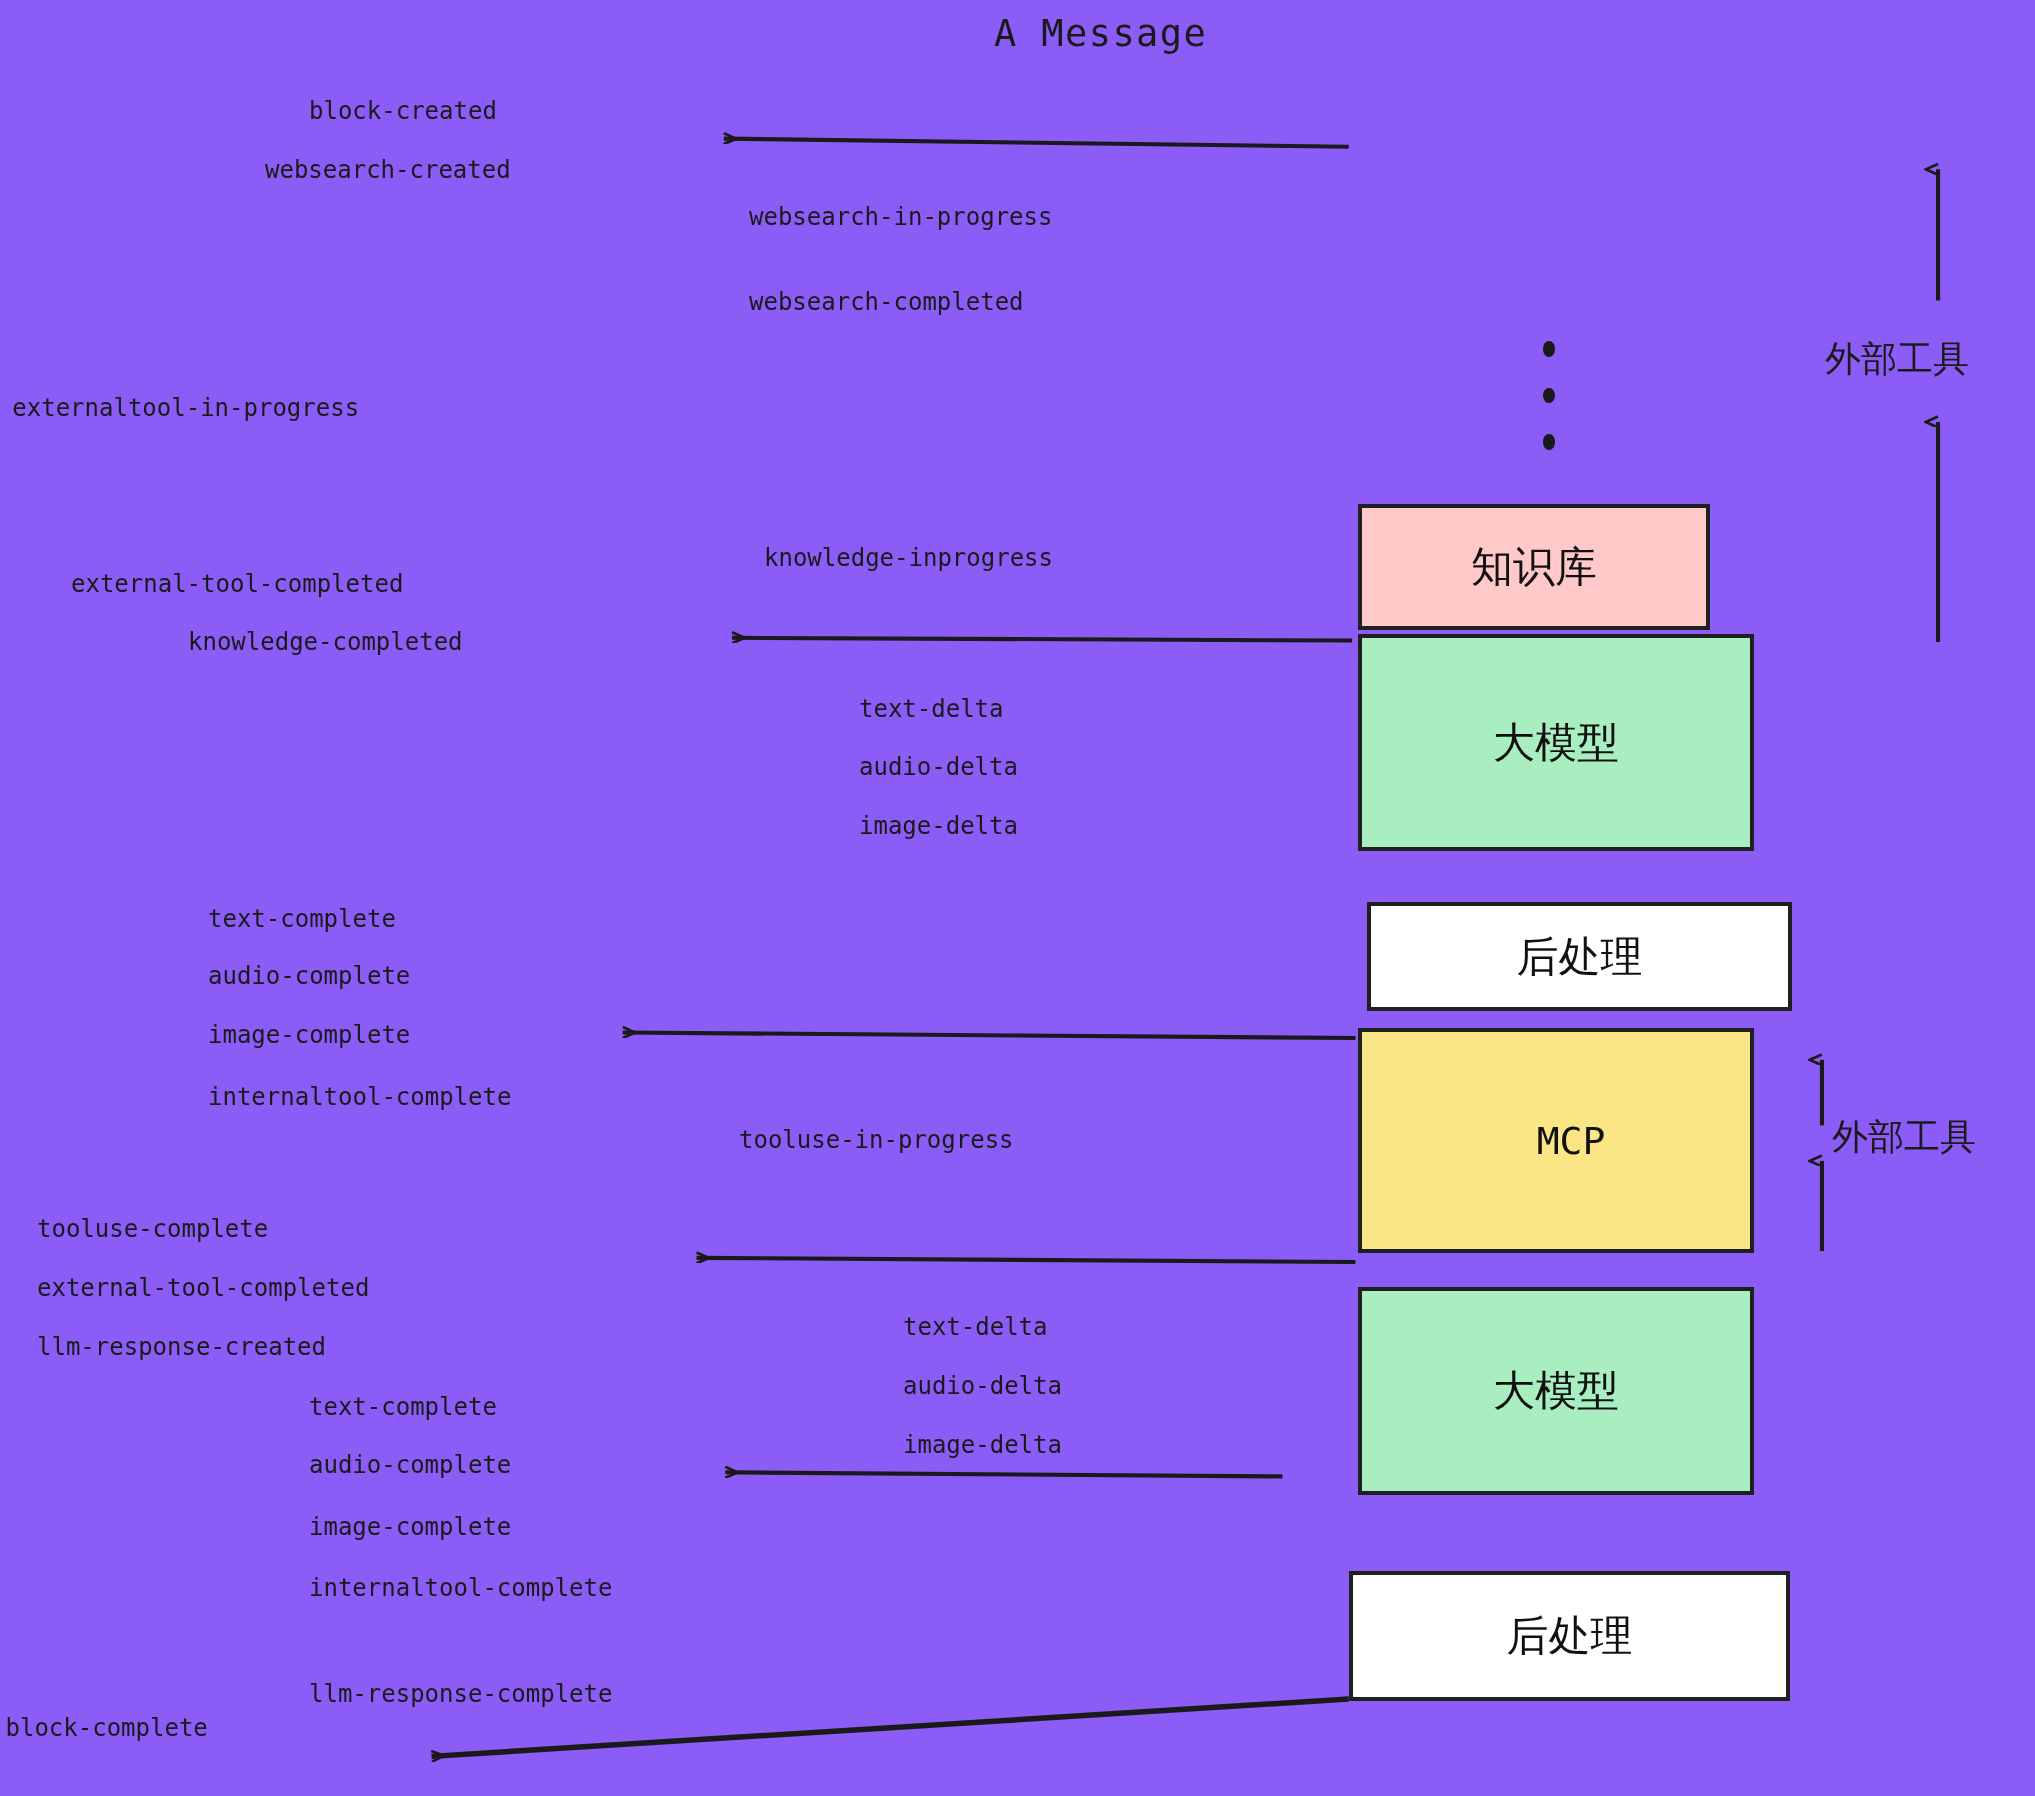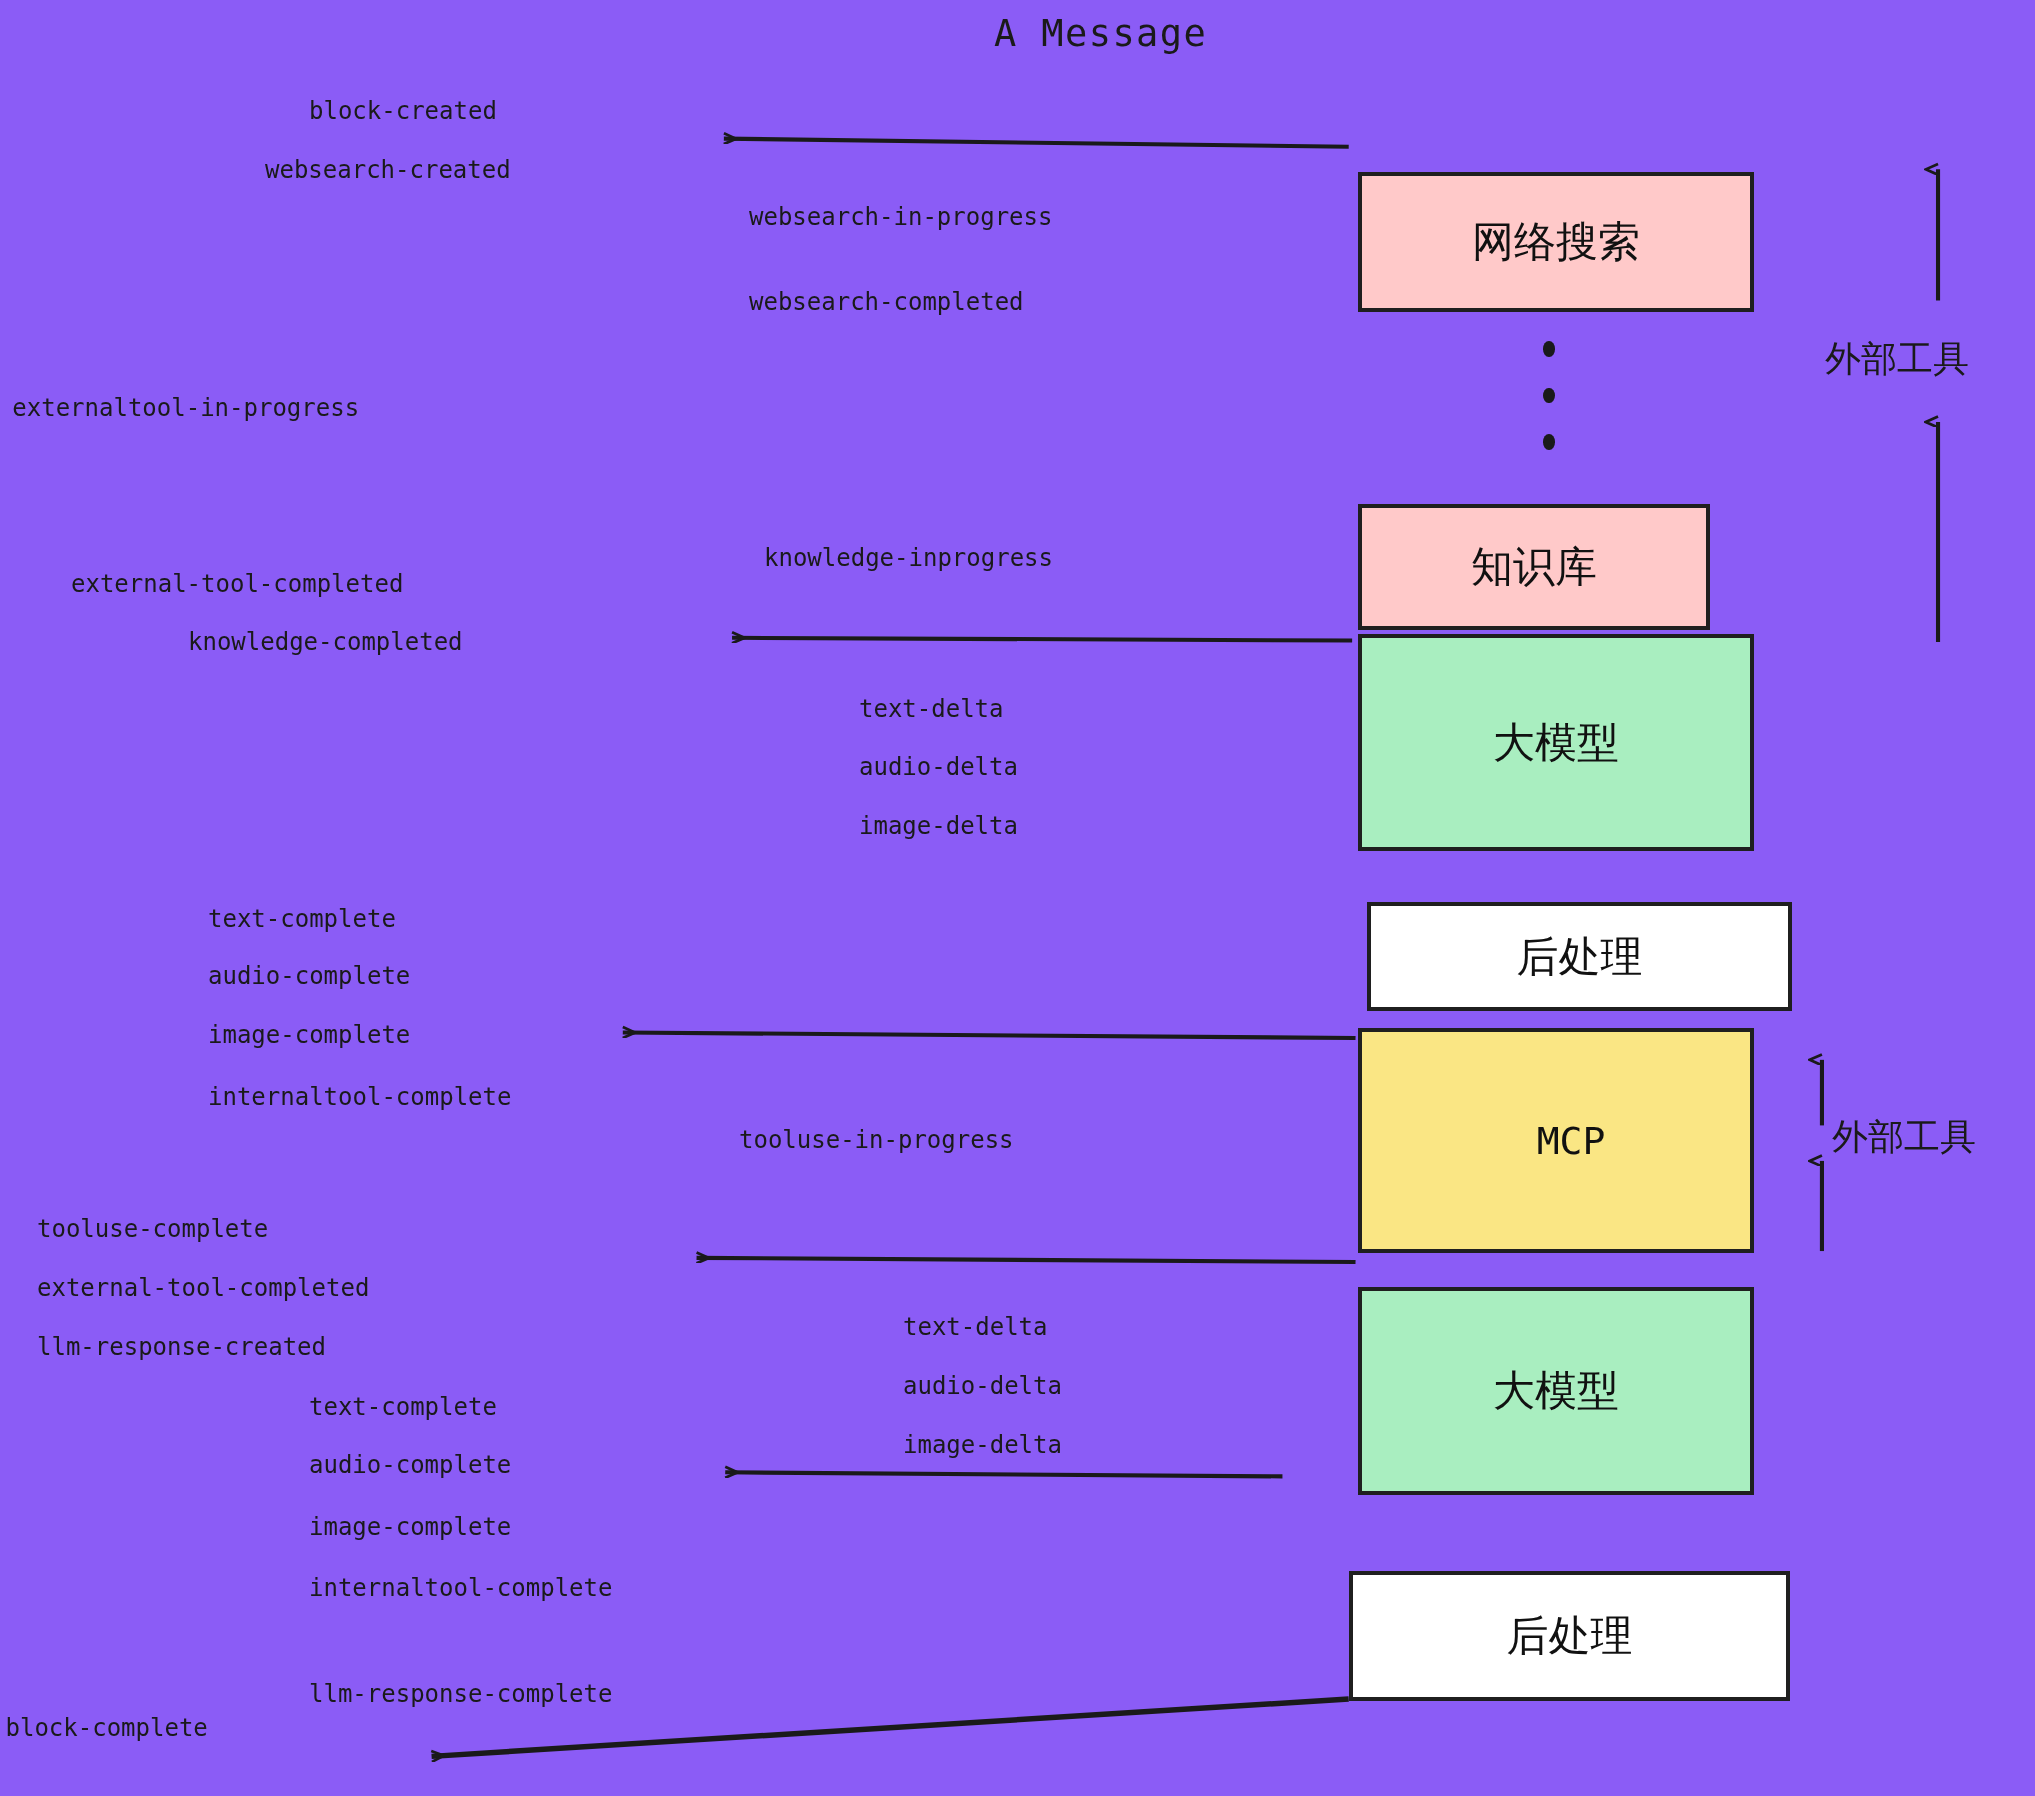--- a/index.html
+++ b/index.html
@@ -80,23 +80,20 @@
     pointer-events: none;
   }
 </style>
 </head>
 <body>
 
 <div id="canvas">
 
   <div class="lbl title" style="left:994px; top:15px;">A Message</div>
 
-  <div class="node" id="node-websearch" style="left:1358px; top:172px; width:396px; height:140px; background:#ffc9c9;">
-    <span>网络搜索</span>
-  </div>
 
   <div class="node" id="node-knowledge" style="left:1358px; top:504px; width:352px; height:126px; background:#ffc9c9;text-align:center;">
     <span>知识库</span>
   </div>
 
   <div class="node" id="node-llm-1" style="left:1358px; top:634px; width:396px; height:217px; background:#a9eec0;">
     <span>大模型</span>
   </div>
 
   <div class="node" id="node-postprocess-1" style="left:1367px; top:902px; width:425px; height:109px; background:#ffffff;">

